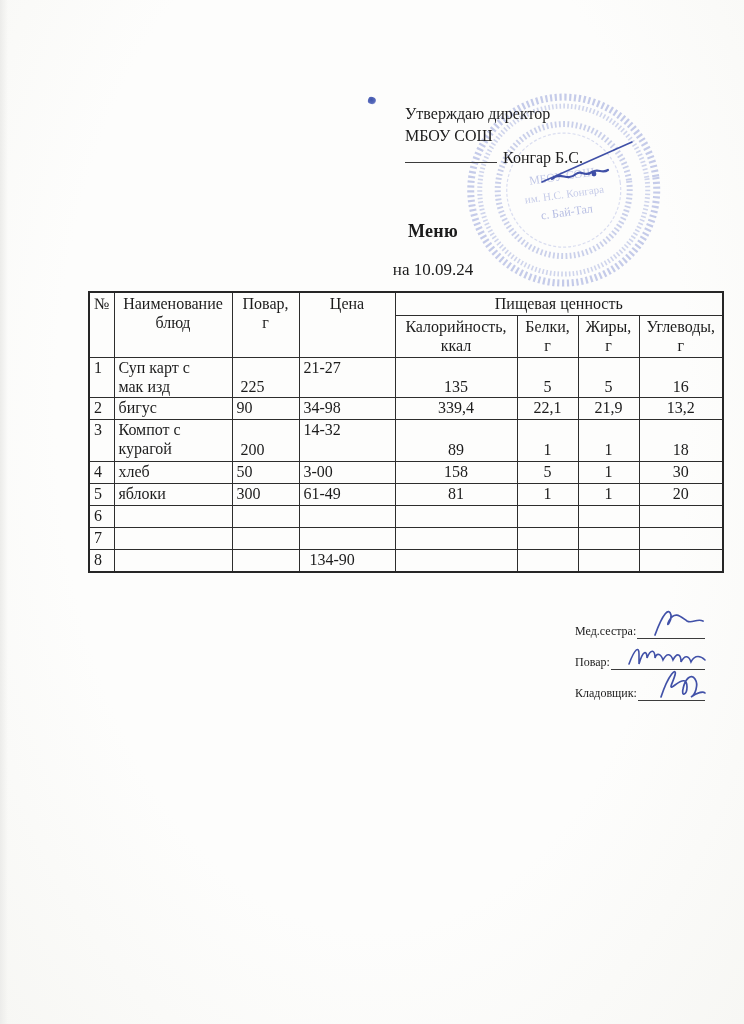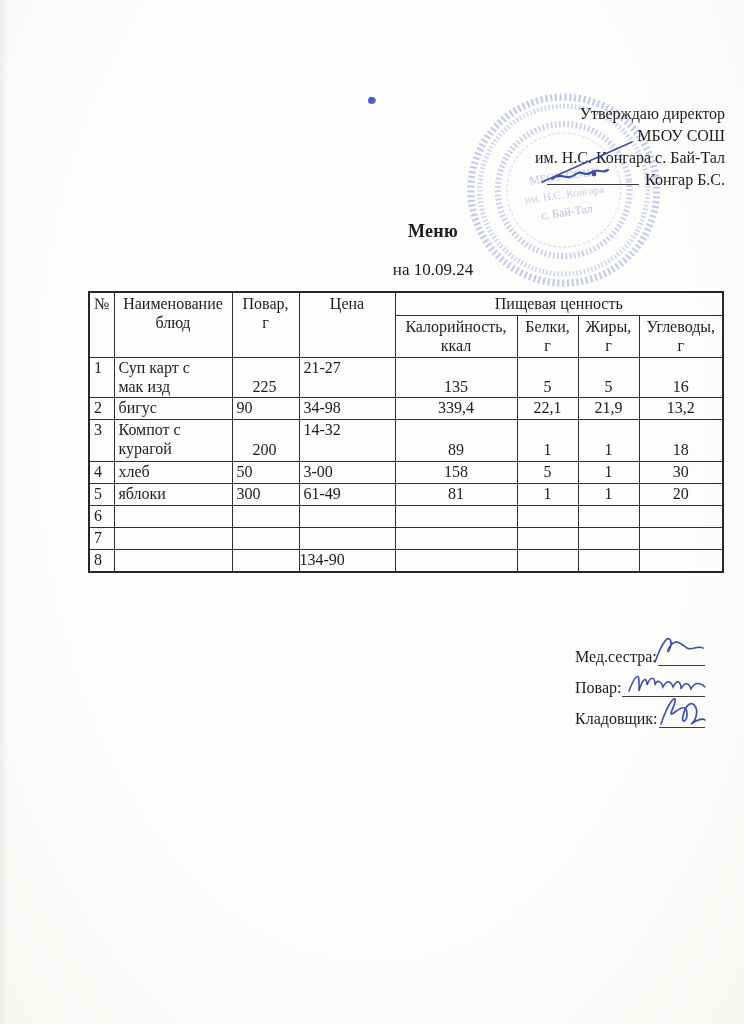--- a/index.html
+++ b/index.html
@@ -19,21 +19,21 @@
   .ink-dot{position:absolute;left:368px;top:97px;width:8px;height:7px;
     background:radial-gradient(circle at 40% 40%, #3f55ab 0%, #5a6cbd 60%, rgba(90,108,189,0) 100%);
     border-radius:50% 60% 55% 45%;transform:rotate(15deg);}
 
   
   .stamp{position:absolute;left:462px;top:92px;width:205px;height:200px;
     transform:rotate(-8deg);opacity:.75;pointer-events:none;}
 
   
   .approval{position:absolute;top:103px;right:19px;width:320px;
-    text-align:right;font-size:16px;line-height:22px;}
+    text-align:left;font-size:16px;line-height:22px;}
   .approval .sig-line{display:inline-block;width:92px;height:1px;
     border-bottom:1.2px solid #3c3c3c;margin-right:6px;vertical-align:baseline;}
   .director-sig{position:absolute;left:528px;top:138px;width:120px;height:58px;}
 
   
   .doc-title{position:absolute;left:118px;top:221px;width:630px;
     text-align:center;font-size:18px;font-weight:bold;letter-spacing:.3px;}
   .doc-date{position:absolute;left:118px;top:260px;width:630px;
     text-align:center;font-size:17px;}
 
@@ -42,27 +42,27 @@
     border-collapse:collapse;table-layout:fixed;
     font-size:16px;line-height:1.18;}
   table.menu th,table.menu td{
     border:1.5px solid #2d2d2d;padding:1px 4px;overflow:hidden;}
   table.menu{border:2px solid #262626;}
   table.menu th{font-weight:normal;text-align:center;vertical-align:top;
     white-space:pre-line;padding-top:2px;}
   td.c-num{text-align:left;padding-left:6px;vertical-align:top;}
   td.c-name{text-align:left;padding-left:7px;vertical-align:top;white-space:pre-line;margin-left:28px;}
   td.c-out{text-align:left;padding-left:7px;vertical-align:bottom;}
-  td.c-out.low{padding-left:20px;}
+  td.c-out.low{padding-left:8px;}
   td.c-price{text-align:left;vertical-align:top;}
-  td.c-price.left{text-align:left;padding-left:0;}
+  td.c-price.left{text-align:left;padding-left:10px;}
   td.c-n{text-align:center;vertical-align:bottom;margin-top:10px;}
 
   
-  .sig-block{position:absolute;left:575px;top:646px;width:130px;font-size:16px;}
+  .sig-block{position:absolute;left:575px;top:619px;width:130px;font-size:12px;}
   .sig-row{position:relative;display:flex;align-items:flex-end;height:20px;margin-bottom:11px;}
   .sig-row .lbl{white-space:nowrap;}
   .sig-row .line{flex:1;border-bottom:1.2px solid #3c3c3c;height:1px;margin-left:1px;min-width:20px;}
   .sig-row svg{position:absolute;right:-2px;bottom:0px;overflow:visible;}
 </style>
 </head>
 <body>
 
 <div class="page">
   <div class="edge-shade"></div>
@@ -79,21 +79,20 @@
     <g font-family="'Liberation Serif',serif" fill="#6b7ac8" text-anchor="middle">
       <text x="102" y="88" font-size="12" opacity="0.55">МБОУ СОШ</text>
       <text x="102" y="106" font-size="11" opacity="0.5">им. Н.С. Конгара</text>
       <text x="102" y="124" font-size="12" opacity="0.65">с. Бай-Тал</text>
     </g>
   </svg>
 
   <div class="approval">
     <div>Утверждаю директор</div>
     <div>МБОУ СОШ</div>
-    <div>им. Н.С. Конгара с. Бай-Тал</div>
     <div>
       <span class="sig-line"></span><span>Конгар Б.С.</span>
     </div>
   </div>
 
   <svg class="director-sig" viewBox="0 0 120 58">
     <g fill="none" stroke="#2c3e9e" stroke-width="1.6" stroke-linecap="round" opacity="0.9">
       <path d="M104,4 L14,44"></path>
       <path d="M24,41 C34,33 38,44 48,36 C54,31 56,40 64,34 C70,30 74,36 80,32" stroke-width="2.2"></path>
       <circle cx="66" cy="36" r="2.4" fill="#2c3e9e" stroke="none"></circle>

